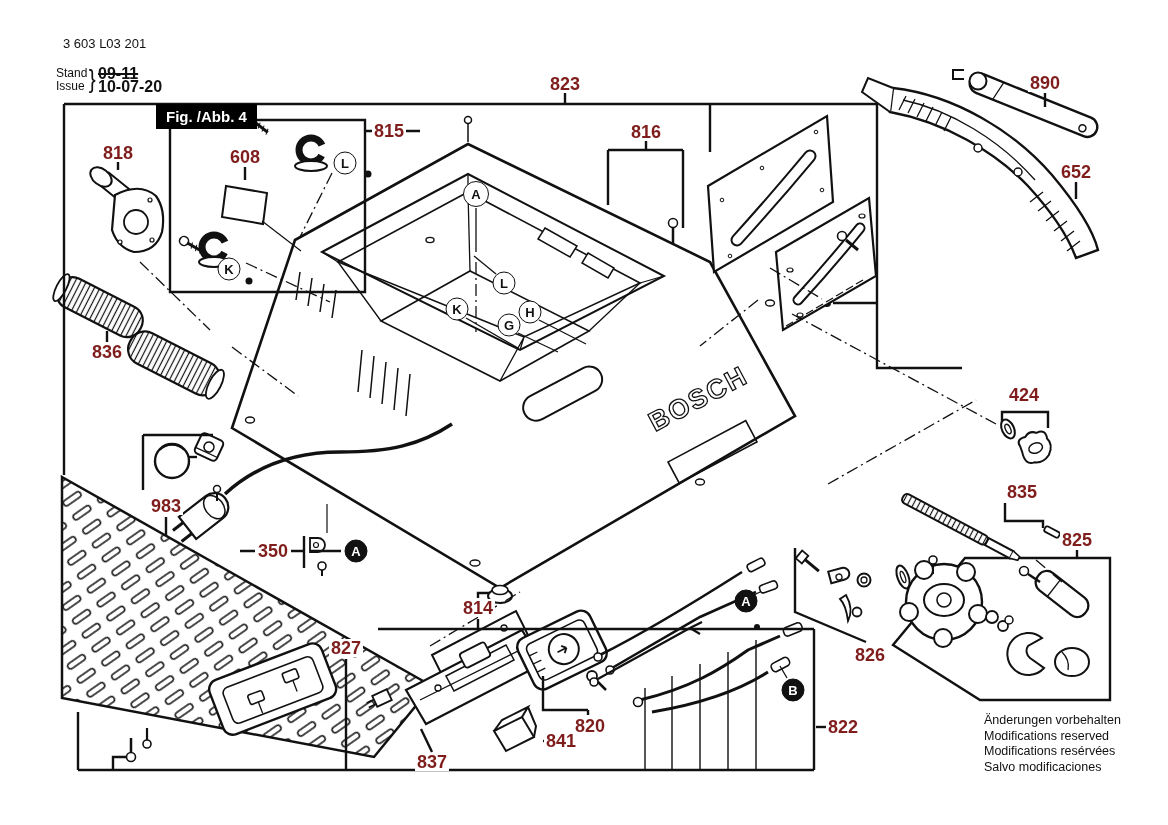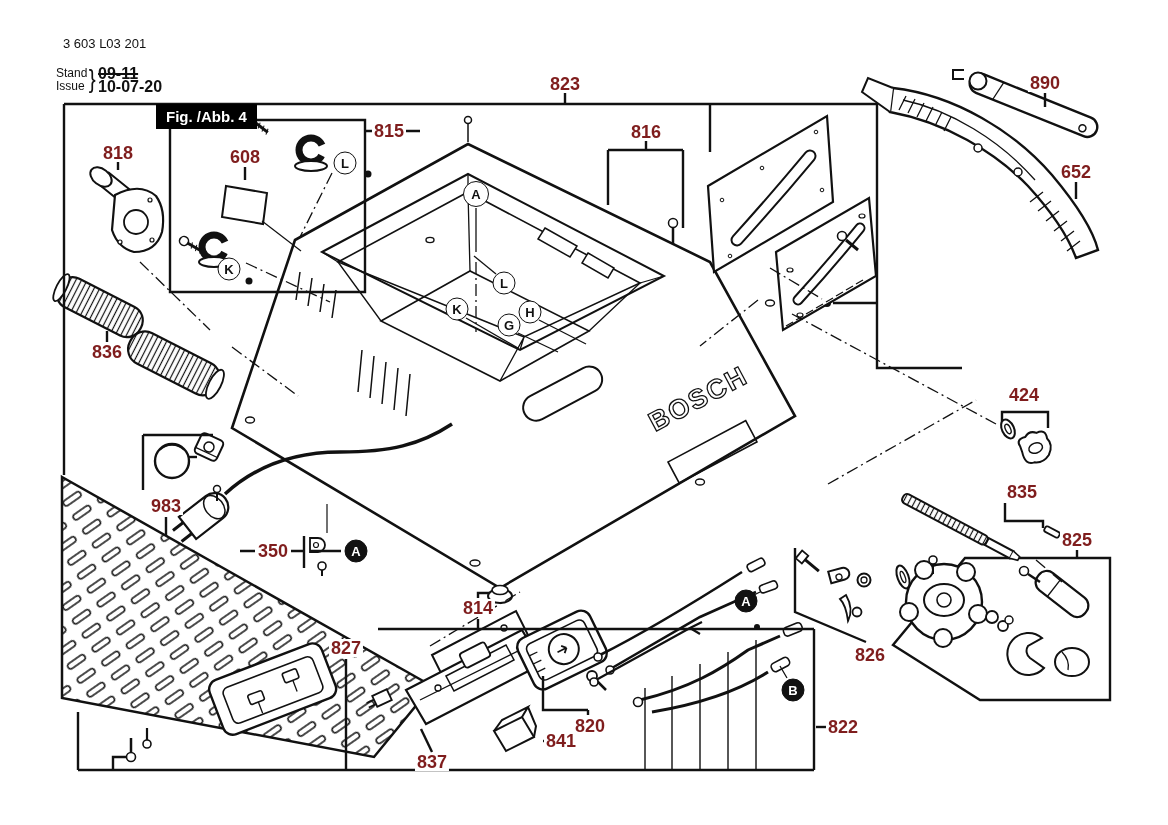--- a/index.html
+++ b/index.html
@@ -395,20 +395,26 @@
     <div>Issue</div>
   </div>
   <div class="brace">}</div>
   <div class="col2">
     <div class="old">09-11</div>
     <div>10-07-20</div>
   </div>
 </div>
 <div id="figbox">Fig. /Abb. 4</div>
 
+<div id="footer">
+  <div>Änderungen vorbehalten</div>
+  <div>Modifications reserved</div>
+  <div>Modifications resérvées</div>
+  <div>Salvo modificaciones</div>
+</div>
 
 <div class="plabel" style="left:565px;top:84px">823</div>
 <div class="plabel" style="left:389px;top:131px">815</div>
 <div class="plabel" style="left:646px;top:132px">816</div>
 <div class="plabel" style="left:1045px;top:83px">890</div>
 <div class="plabel" style="left:1076px;top:172px">652</div>
 <div class="plabel" style="left:118px;top:153px">818</div>
 <div class="plabel" style="left:245px;top:157px">608</div>
 <div class="plabel" style="left:107px;top:352px">836</div>
 <div class="plabel" style="left:166px;top:506px">983</div>

